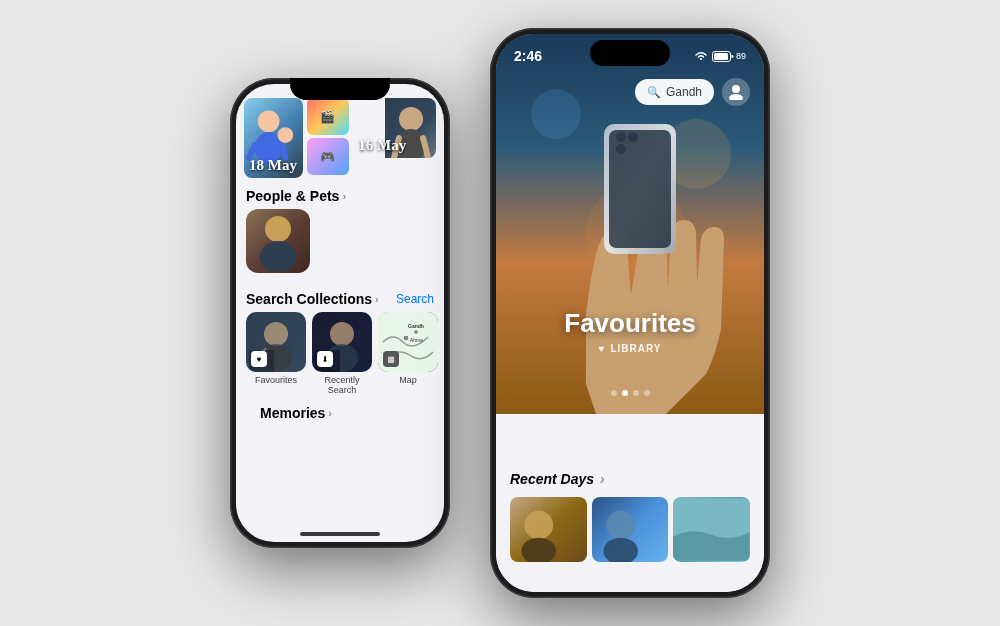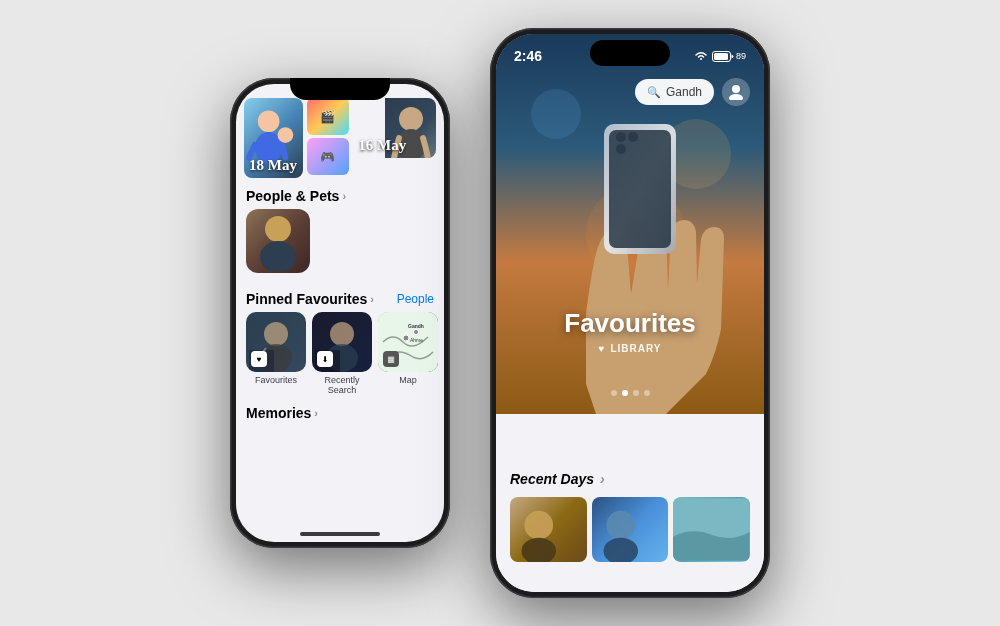--- a/index.html
+++ b/index.html
@@ -220,20 +220,21 @@
       border-radius: 4px;
       display: flex;
       align-items: center;
       justify-content: center;
       font-size: 8px;
     }
 
     
     .memories-section {
       padding: 2px 10px;
+      margin-left: 14px;
     }
 
     
     .home-indicator {
       position: absolute;
       bottom: 6px;
       left: 50%;
       transform: translateX(-50%);
       width: 80px;
       height: 4px;
@@ -463,24 +464,24 @@
         <div class="person-avatar">
           <svg width="52" height="60" viewBox="0 0 52 60">
             <circle cx="26" cy="18" r="13" fill="#c8a058"></circle>
             <ellipse cx="26" cy="46" rx="18" ry="16" fill="#2c3e50"></ellipse>
           </svg>
         </div>
       </div>
 
       <div class="section-header">
         <div class="section-title">
-          <span>Pinned Favourites</span>
+          <span>Search Collections</span>
           <span class="section-chevron">›</span>
         </div>
-        <span class="section-action">People</span>
+        <span class="section-action">Search</span>
       </div>
 
       <div class="pinned-row">
 
         <div class="collection-item">
           <div class="collection-thumb thumb-fav">
             <svg width="60" height="60" viewBox="0 0 60 60">
               <circle cx="30" cy="22" r="12" fill="#c8a882" opacity="0.7"></circle>
               <ellipse cx="30" cy="46" rx="16" ry="14" fill="#3a3a3a" opacity="0.7"></ellipse>
               <rect x="3" y="38" width="25" height="22" fill="#1a1a2e" opacity="0.5"></rect>

